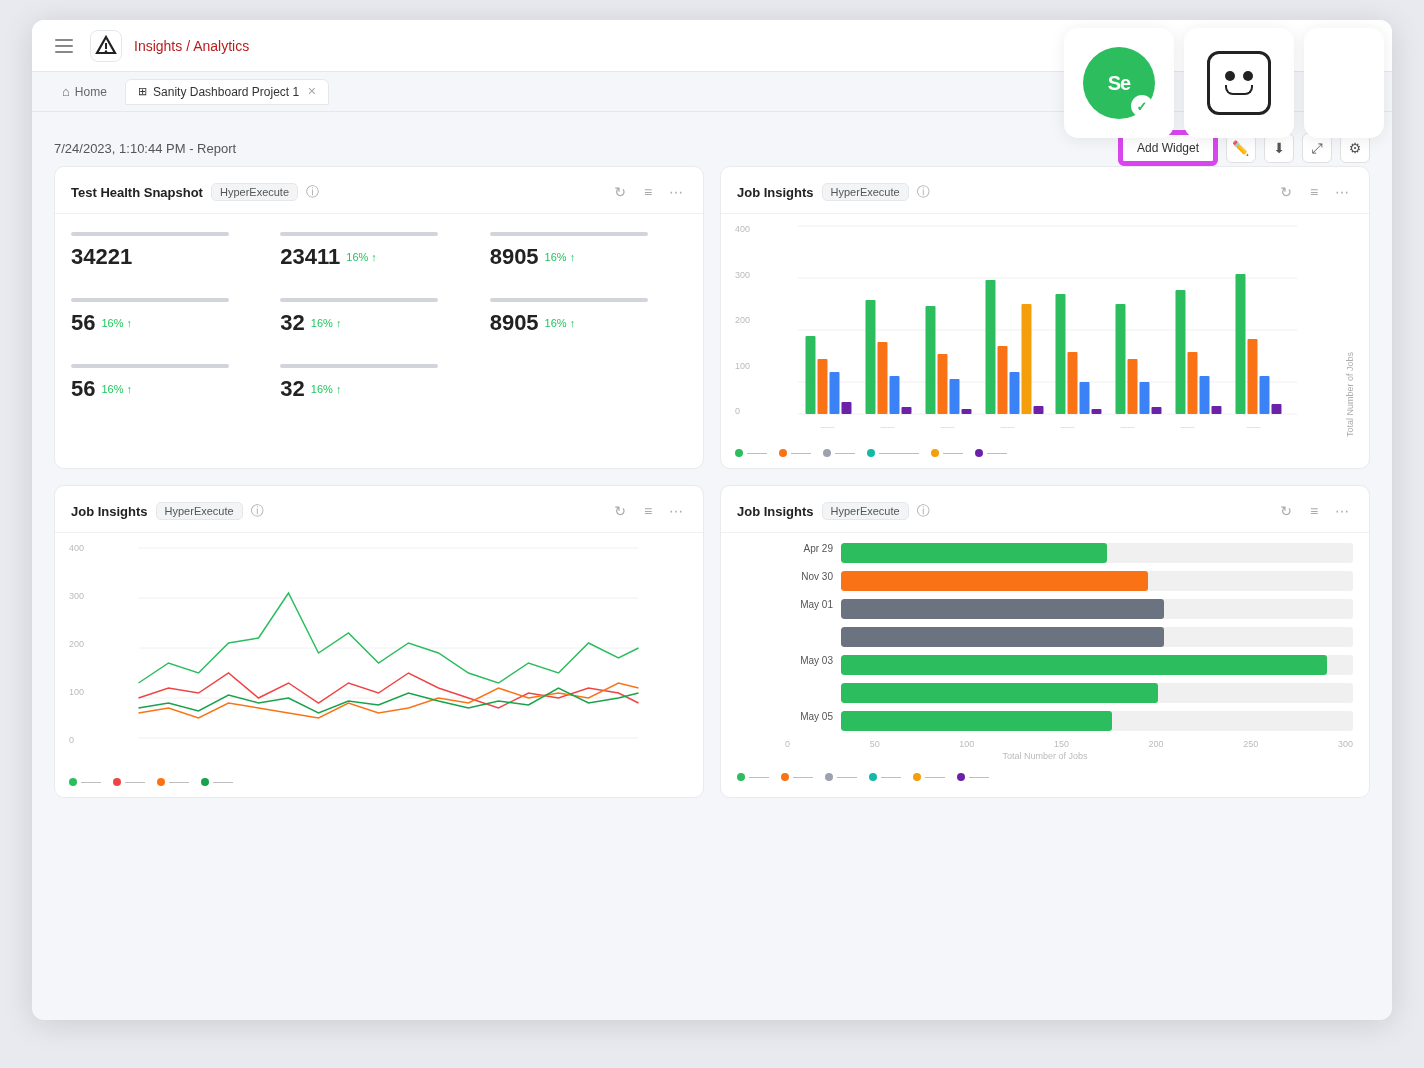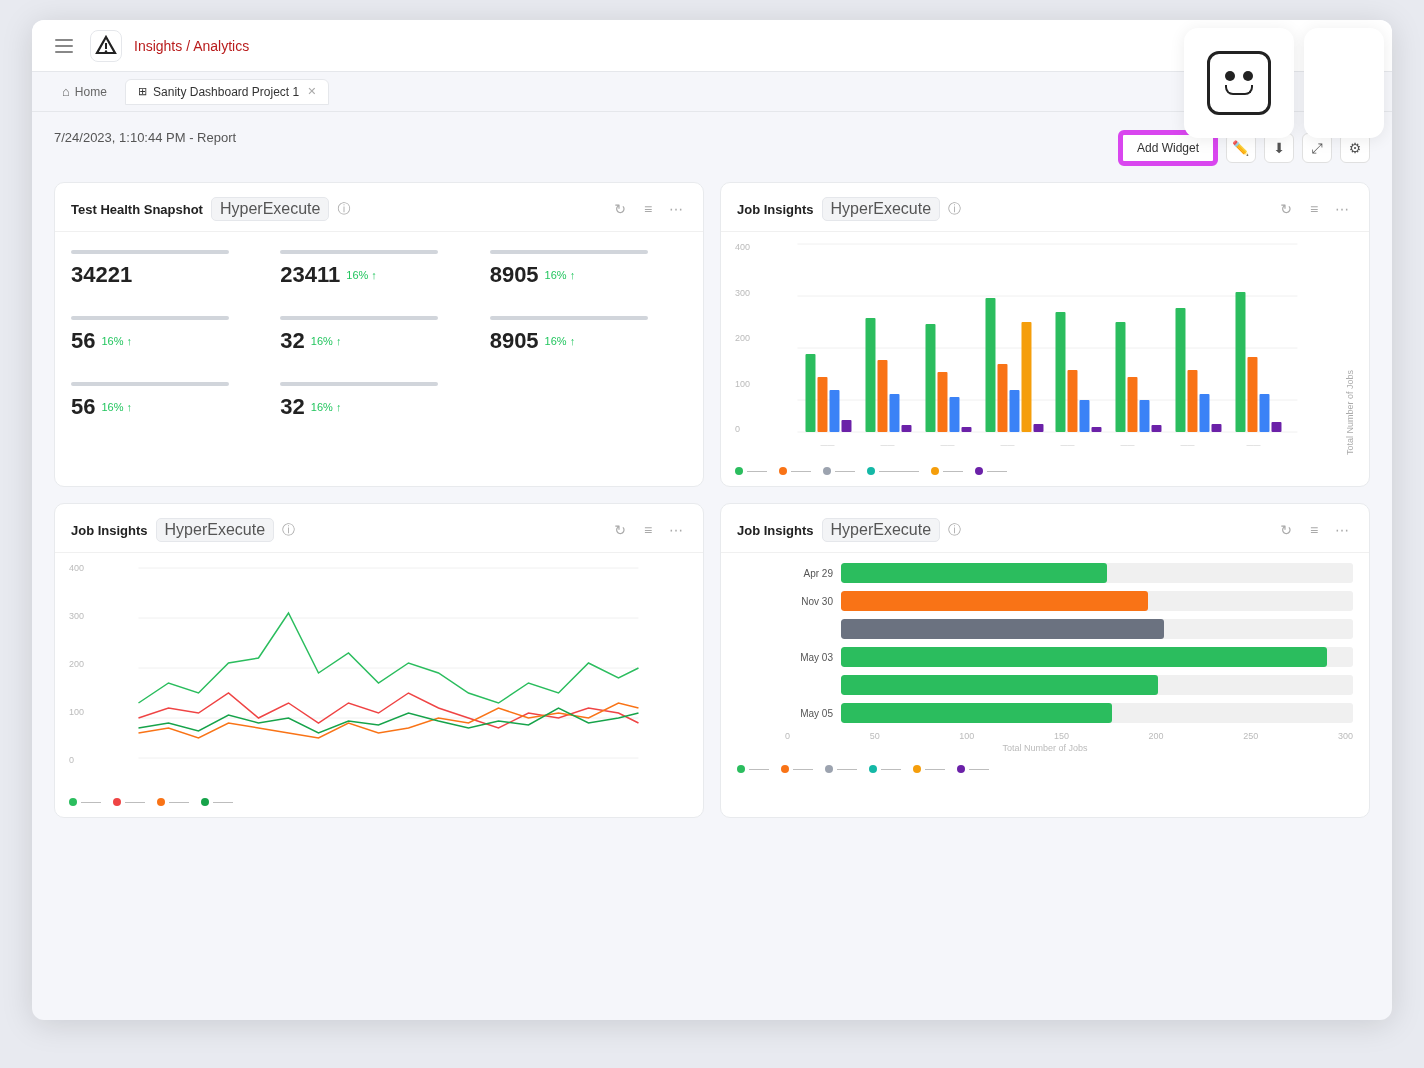--- a/index.html
+++ b/index.html
@@ -70,22 +70,22 @@
       cursor: pointer;
     }
     .tab-close {
       font-size: 11px; color: #aaa; cursor: pointer; margin-left: 2px;
     }
     .main-content {
       padding: 18px 22px;
       background: #f5f6fa;
     }
     .top-bar {
-      display: flex; justify-content: space-between;
-      margin-bottom: 16px;
+      display: flex; align-items: center; justify-content: space-between;
+      margin-bottom: 0;
     }
     .report-time { font-size: 13px; color: #555; font-weight: 400; }
     .top-bar-actions { display: flex; align-items: center; gap: 8px; }
     .btn-add-widget {
       background: #fff;
       border: 5px solid #d946ef;
       border-radius: 6px;
       padding: 6px 14px;
       font-size: 12px;
       color: #333;
@@ -117,21 +117,21 @@
       padding: 14px 16px 10px;
       border-bottom: 1px solid #f0f0f0;
     }
     .widget-title-group { display: flex; align-items: center; gap: 8px; }
     .widget-title { font-size: 13px; font-weight: 600; color: #222; }
     .widget-badge {
       background: #f3f4f6;
       border: 1px solid #e5e7eb;
       border-radius: 5px;
       padding: 2px 8px;
-      font-size: 16px;
+      font-size: 11px;
       color: #555;
       font-weight: 500;
     }
     .widget-info-icon { color: #aaa; font-size: 13px; cursor: pointer; }
     .widget-actions { display: flex; align-items: center; gap: 6px; }
     .widget-action-btn {
       color: #aaa; cursor: pointer; font-size: 14px;
       width: 22px; height: 22px; display: flex; align-items: center; justify-content: center;
     }
     
@@ -148,21 +148,21 @@
     .snapshot-value { font-size: 22px; font-weight: 700; color: #222; display: flex; align-items: center; gap: 6px; }
     .snapshot-change {
       font-size: 11px; font-weight: 500;
     }
     .change-up { color: #22c55e; }
     .change-down { color: #ef4444; }
     .chart-legend { display: flex; flex-wrap: wrap; gap: 12px; margin-top: 10px; }
     .legend-item { display: flex; align-items: center; gap: 4px; font-size: 10px; color: #aaa; }
     .legend-dot { width: 8px; height: 8px; border-radius: 50%; flex-shrink: 0; }
     
-    .hbar-row { display: flex; align-items: center; gap: 8px; margin-bottom: 8px; }
+    .hbar-row { display: flex; gap: 8px; margin-bottom: 8px; }
     .hbar-label { font-size: 10px; color: #555; width: 48px; text-align: right; flex-shrink: 0; }
     .hbar-track { flex: 1; height: 20px; background: #f0f0f0; border-radius: 3px; overflow: hidden; }
     .hbar-fill { height: 100%; border-radius: 3px; }
     
     .corner-icons {
       position: absolute;
       top: 0; right: 0;
       display: flex; gap: 12px;
       padding: 0;
     }
@@ -197,20 +197,26 @@
     .robot-eye { width: 10px; height: 10px; border-radius: 50%; background: #222; }
     .robot-mouth { width: 28px; height: 10px; border: 2.5px solid #222; border-radius: 0 0 8px 8px; border-top: none; }
   </style>
 </head>
 <body>
 
 <div class="app-window">
 
   <div class="corner-icons" style="top:8px; right:8px; z-index:10; position:absolute; display:flex; gap:10px;">
     <div class="corner-icon-card">
+      <div class="se-icon">
+        <span style="font-size:20px; font-weight:800; letter-spacing:-1px;">Se</span>
+        <div class="se-check">✓</div>
+      </div>
+    </div>
+    <div class="corner-icon-card">
       <div class="robot-icon">
         <div class="robot-eyes">
           <div class="robot-eye"></div>
           <div class="robot-eye"></div>
         </div>
         <div class="robot-mouth"></div>
       </div>
     </div>
     <div class="corner-icon-card" style="width:80px;"></div>
   </div>
@@ -533,20 +539,26 @@
             </div>
 
             <div class="hbar-row">
               <div class="hbar-label">Nov 30</div>
               <div class="hbar-track">
                 <div class="hbar-fill" style="width:60%; background:#f97316;"></div>
               </div>
             </div>
 
             <div class="hbar-row">
+              <div class="hbar-label">May 01</div>
+              <div class="hbar-track">
+                <div class="hbar-fill" style="width:63%; background:#6b7280;"></div>
+              </div>
+            </div>
+            <div class="hbar-row">
               <div class="hbar-label"></div>
               <div class="hbar-track">
                 <div class="hbar-fill" style="width:63%; background:#6b7280;"></div>
               </div>
             </div>
 
             <div class="hbar-row">
               <div class="hbar-label">May 03</div>
               <div class="hbar-track">
                 <div class="hbar-fill" style="width:95%; background:#2bbd5e;"></div>

